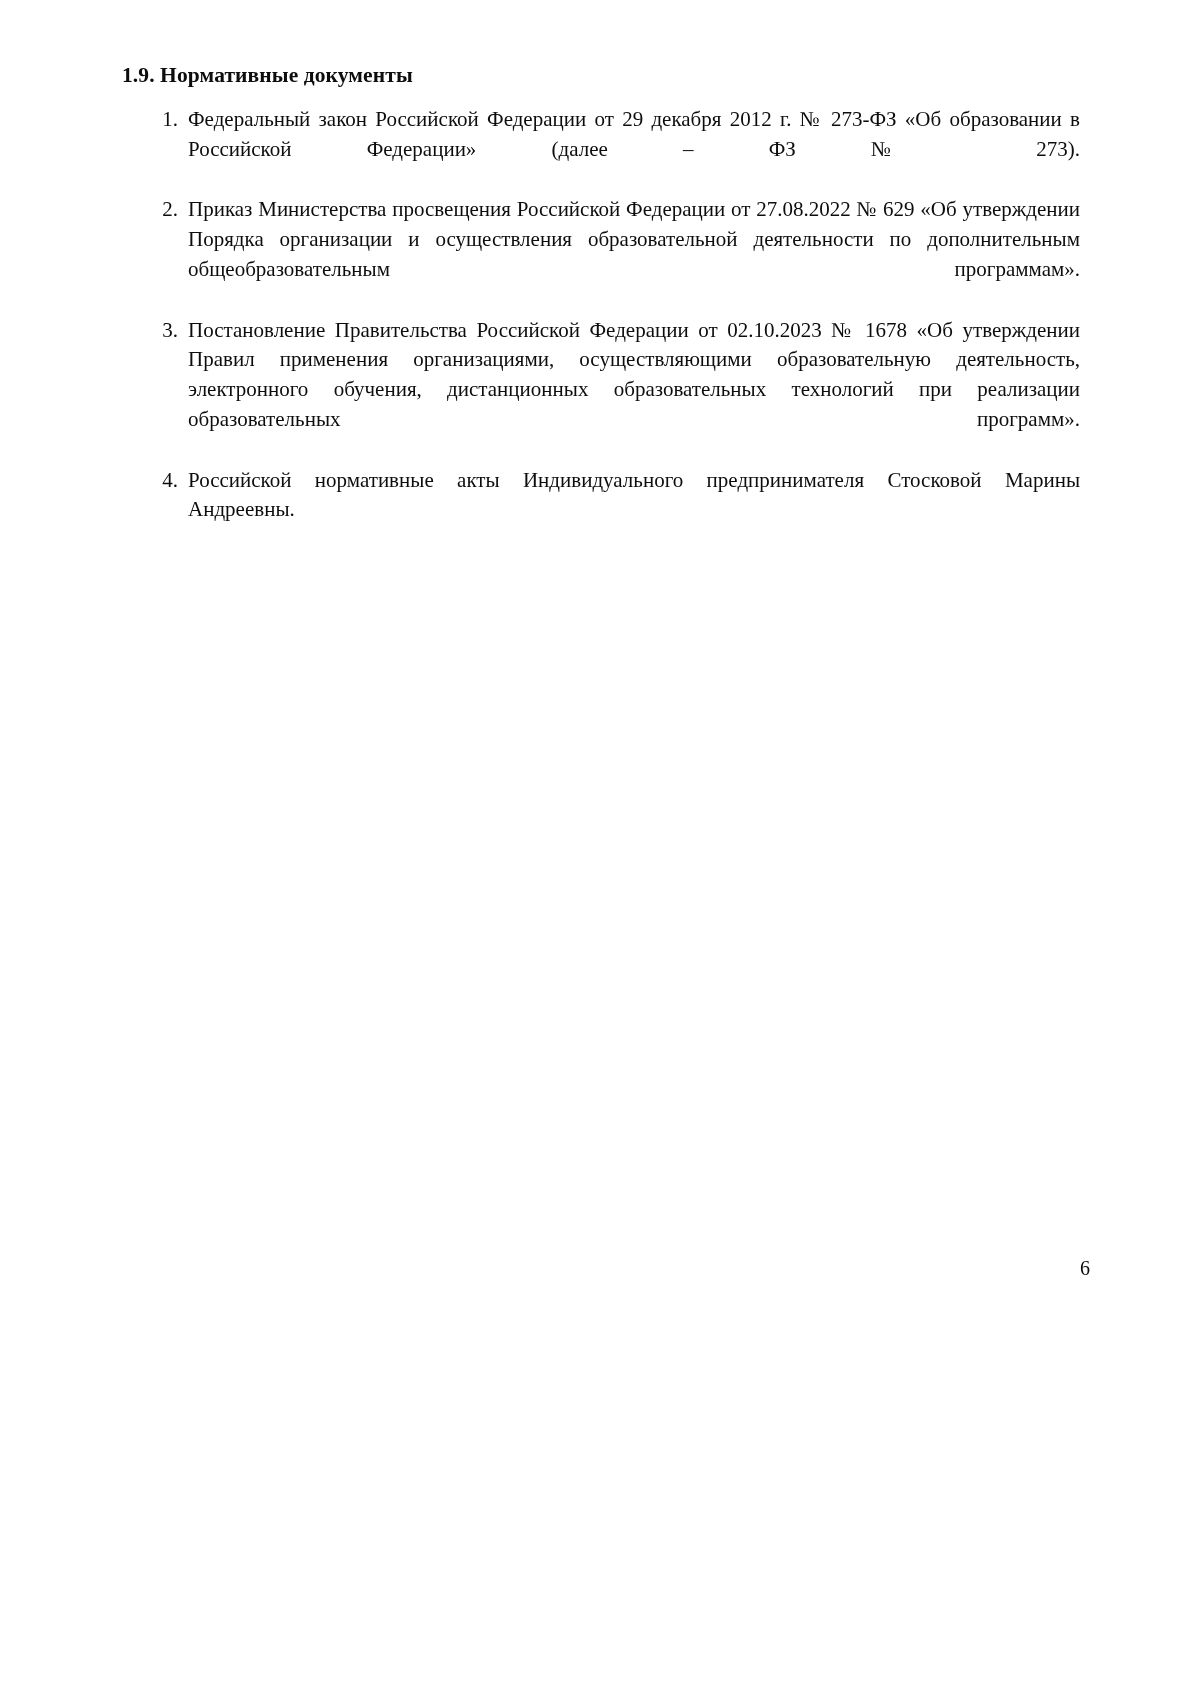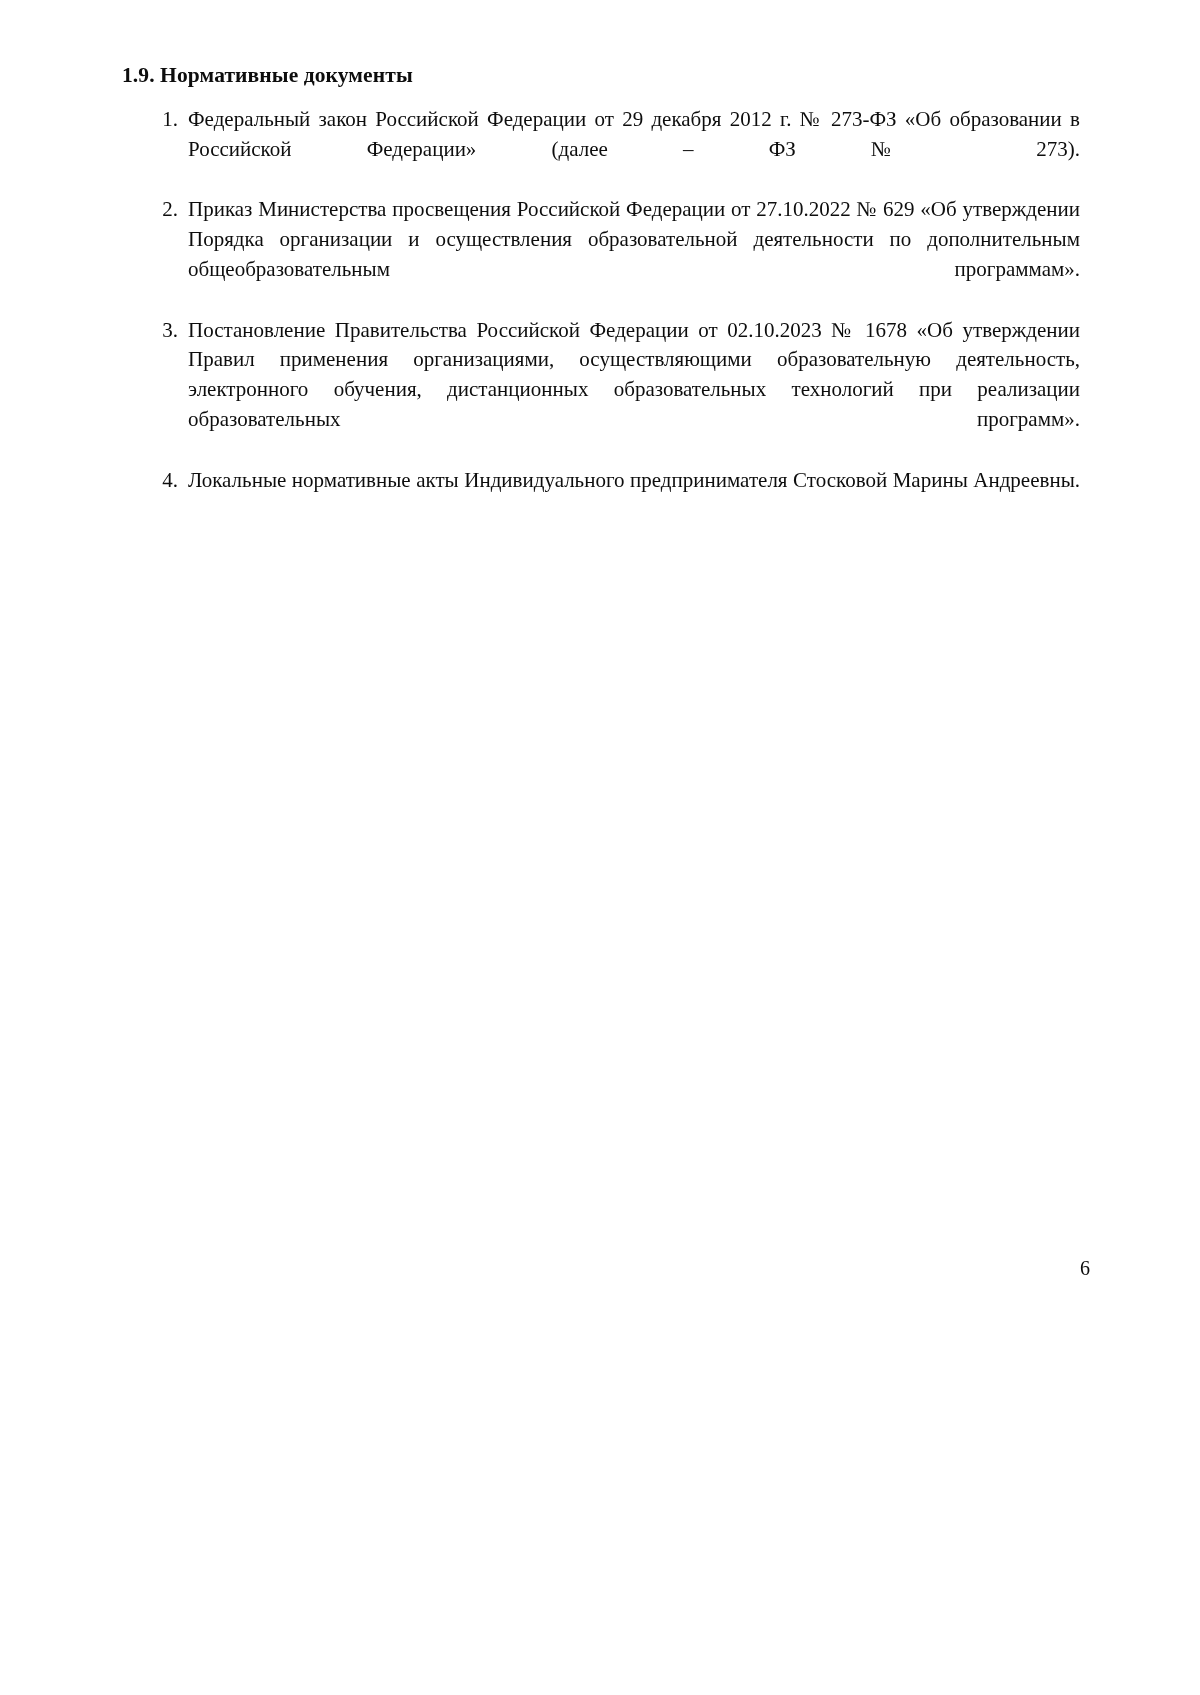--- a/index.html
+++ b/index.html
@@ -77,26 +77,26 @@
 
   <h2 class="section-heading">1.9. Нормативные документы</h2>
 
   <ol class="doc-list">
     <li>
       <span class="marker">1.</span>
       <span class="item-text">Федеральный закон Российской Федерации от 29 декабря 2012 г. № 273-ФЗ «Об образовании в Российской Федерации» (далее – ФЗ № 273).</span>
     </li>
     <li>
       <span class="marker">2.</span>
-      <span class="item-text">Приказ Министерства просвещения Российской Федерации от 27.10.2022 № 629 «Об утверждении Порядка организации и осуществления образовательной деятельности по дополнительным общеобразовательным программам».</span>
+      <span class="item-text">Приказ Министерства просвещения Российской Федерации от 27.08.2022 № 629 «Об утверждении Порядка организации и осуществления образовательной деятельности по дополнительным общеобразовательным программам».</span>
     </li>
     <li>
       <span class="marker">3.</span>
       <span class="item-text">Постановление Правительства Российской Федерации от 02.10.2023 № 1678 «Об утверждении Правил применения организациями, осуществляющими образовательную деятельность, электронного обучения, дистанционных образовательных технологий при реализации образовательных программ».</span>
     </li>
     <li>
       <span class="marker">4.</span>
-      <span class="item-text">Локальные нормативные акты Индивидуального предпринимателя Стосковой Марины Андреевны.</span>
+      <span class="item-text">Российской нормативные акты Индивидуального предпринимателя Стосковой Марины Андреевны.</span>
     </li>
   </ol>
 
   <div class="page-number">6</div>
 </div>
 
 </body></html>

